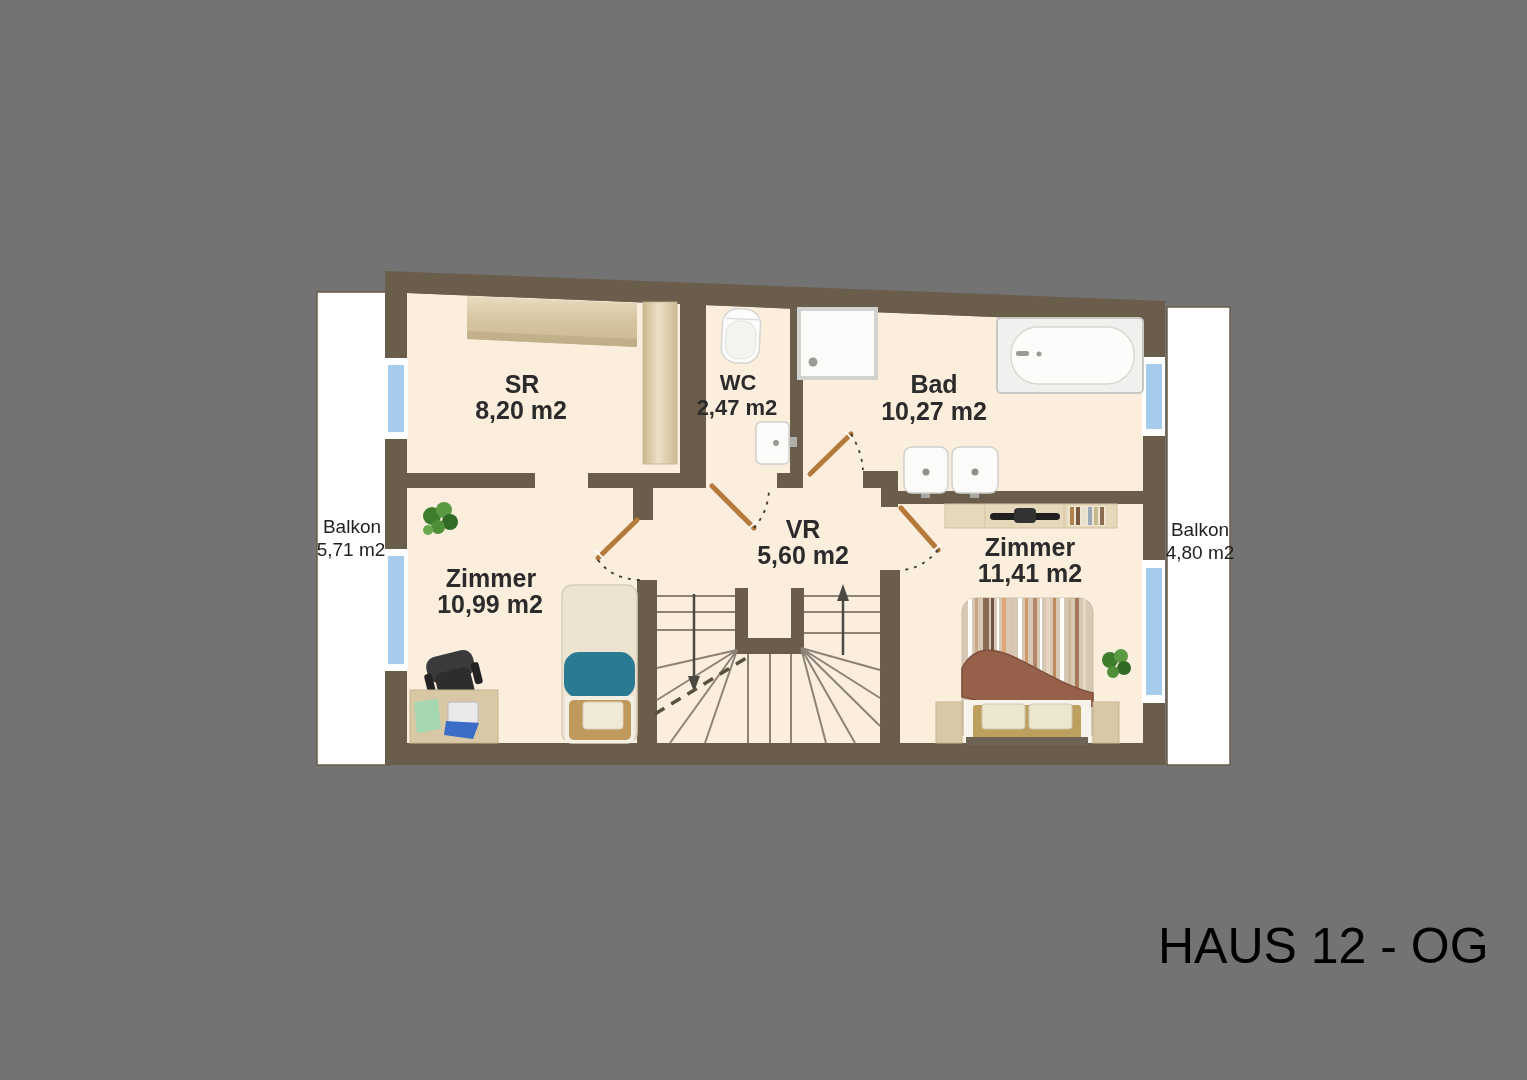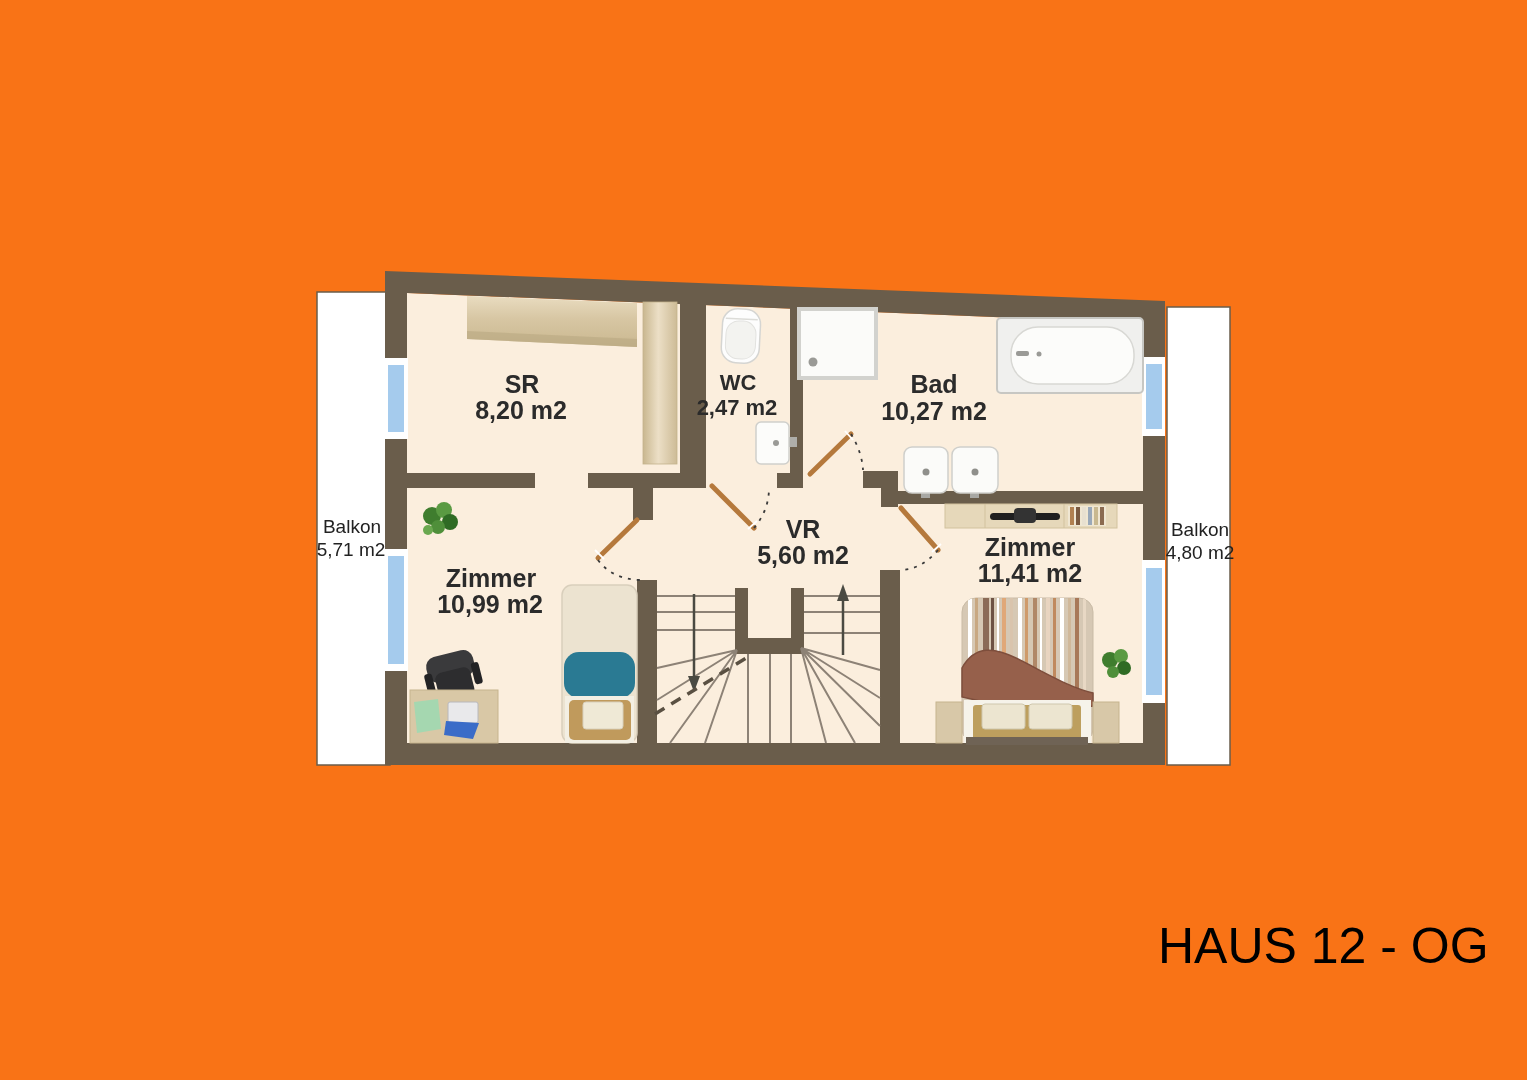--- a/index.html
+++ b/index.html
@@ -1,16 +1,16 @@
 <!DOCTYPE html>
 <html><head>
 <meta charset="utf-8">
 <style>
   html,body{margin:0;padding:0;background:#ffffff;}
-  .stage{position:relative;width:1527px;height:1080px;background:#f97316;overflow:hidden;
+  .stage{position:relative;width:1527px;height:1080px;background:#737373;overflow:hidden;
          font-family:"Liberation Sans", sans-serif;}
   svg{display:block;}
   text{fill:#2b2b2b;}
   .room-label{font-size:25px;font-weight:600;}
   .room-area{font-size:25px;font-weight:600;}
   .small-label{font-size:22px;font-weight:600;}
   .balkon-label{font-size:19px;font-weight:400;fill:#222;}
   .plan-title{font-size:50px;font-weight:400;fill:#000;}
 </style>
 </head>

